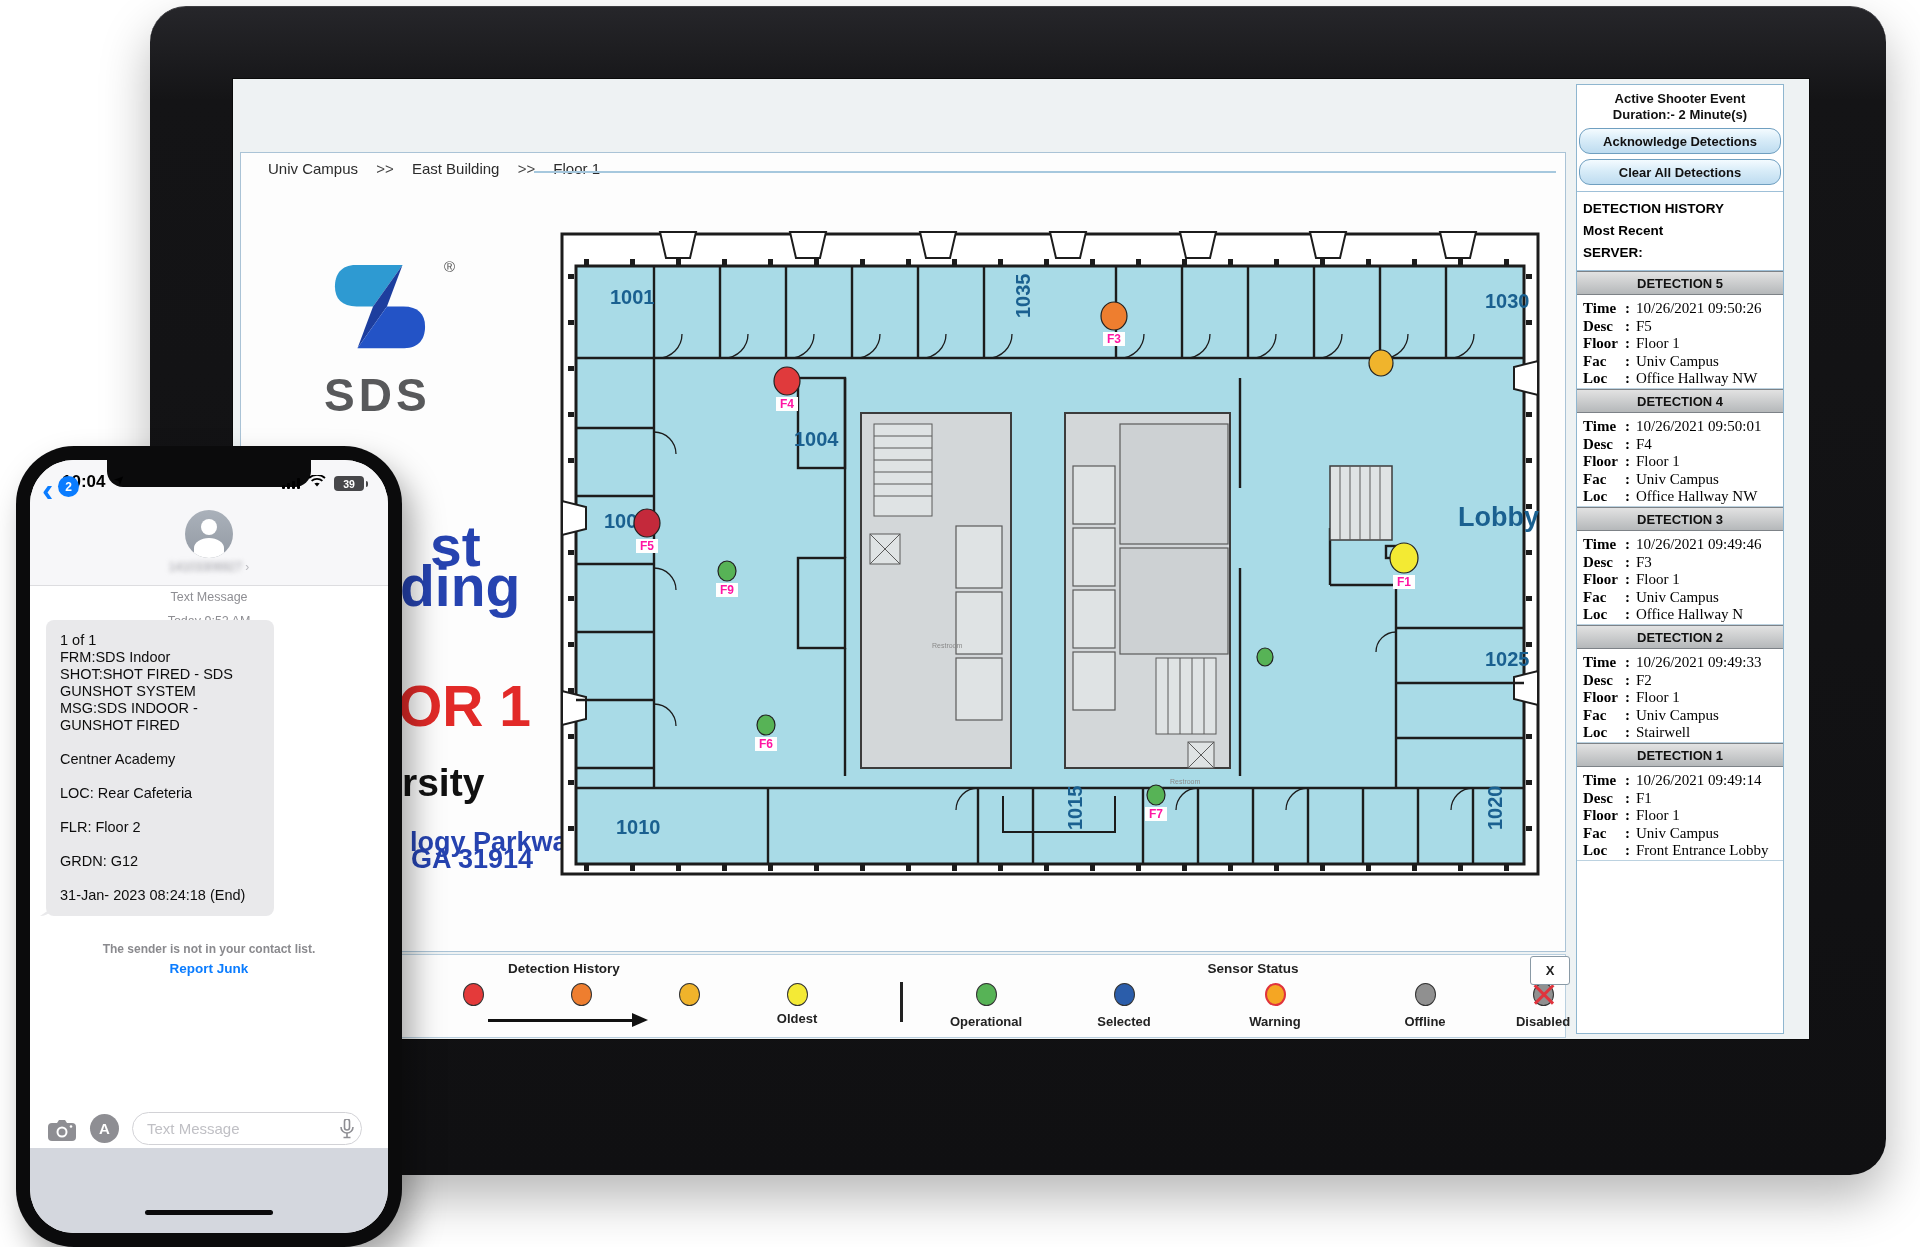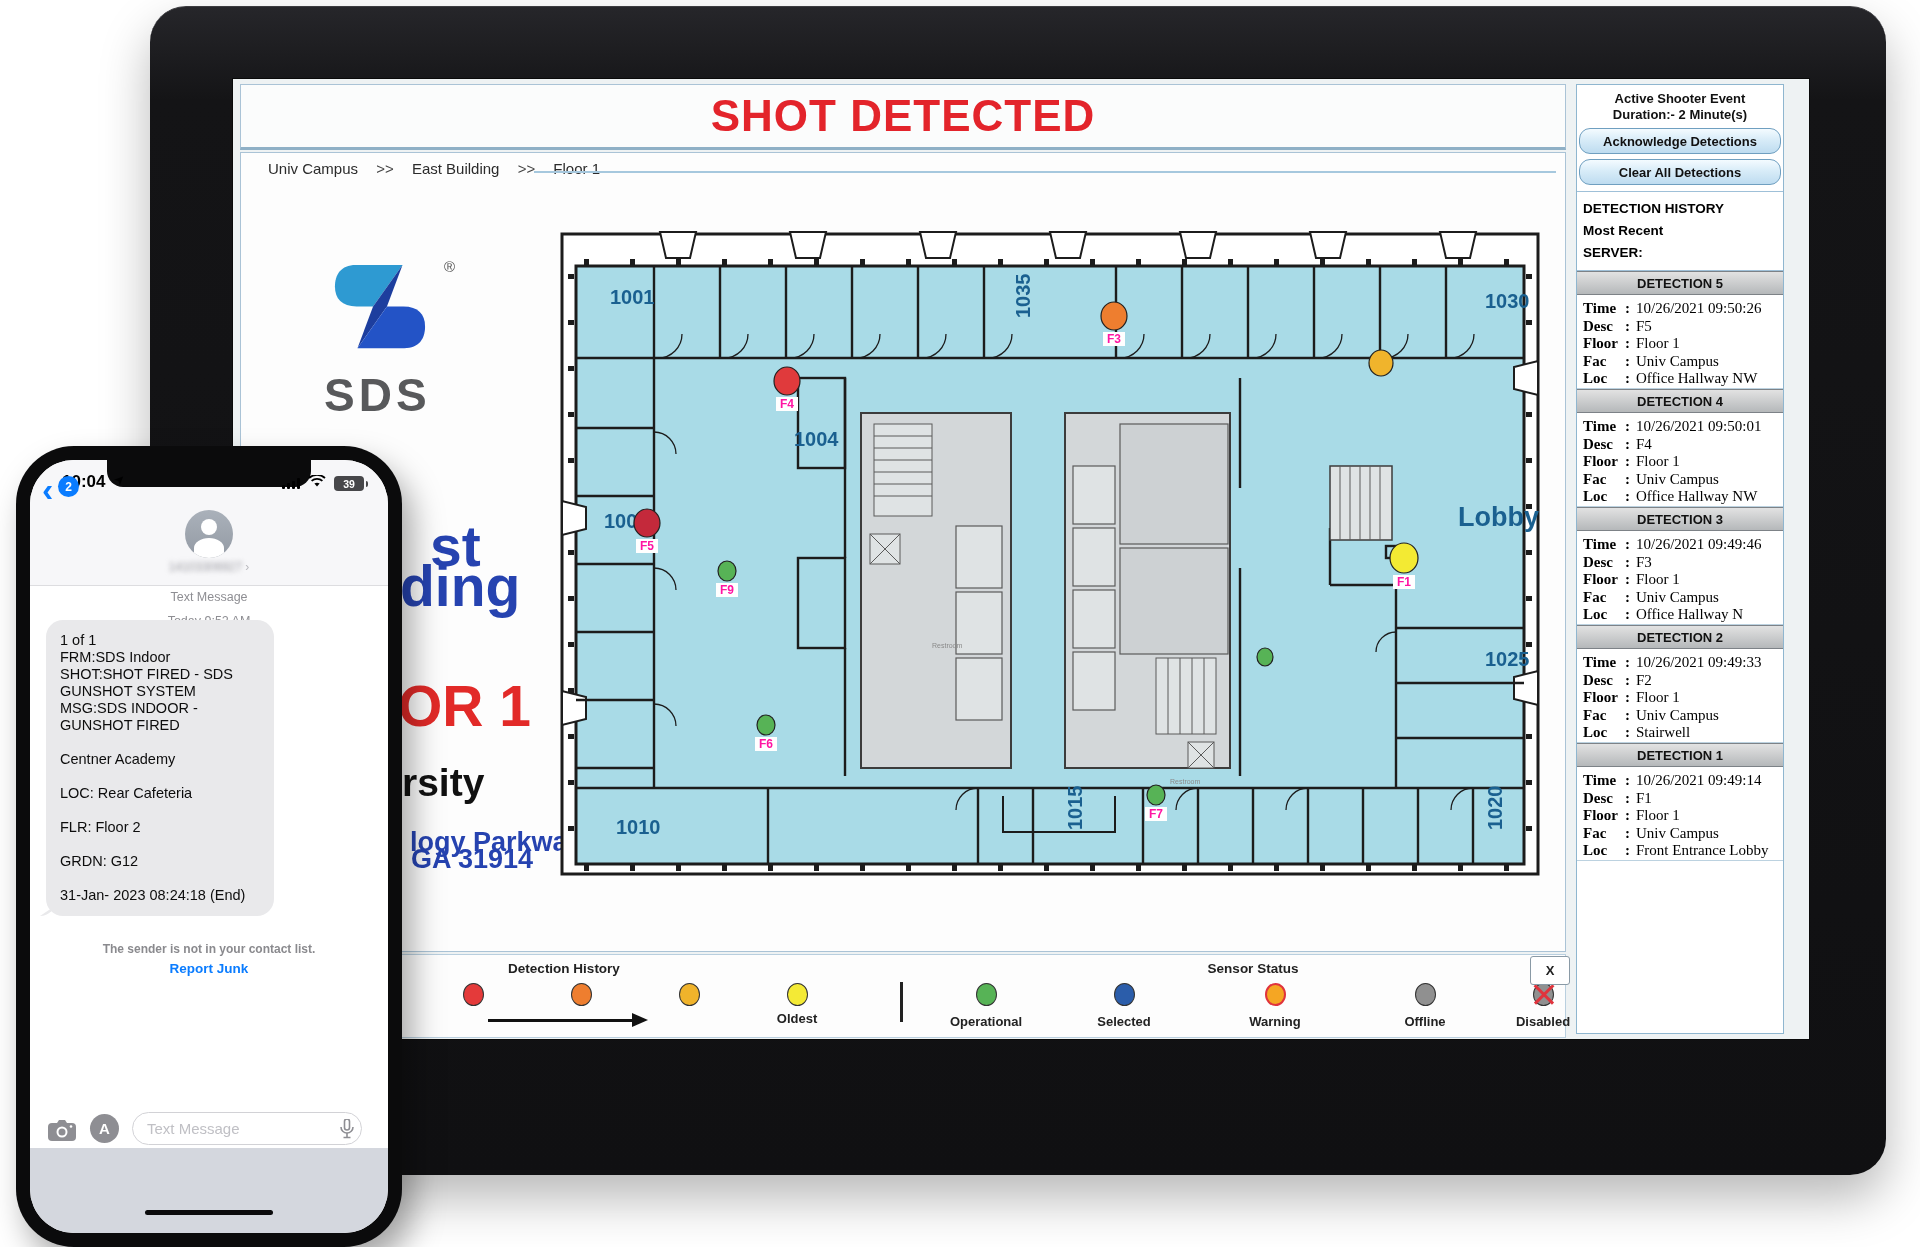--- a/index.html
+++ b/index.html
@@ -85,21 +85,21 @@
   .p-badge{position:absolute;left:28px;top:16px;width:21px;height:21px;border-radius:50%;background:#0a7cff;
     color:#fff;font-size:12px;font-weight:bold;display:flex;align-items:center;justify-content:center;}
   .p-avatar{position:absolute;left:50%;transform:translateX(-50%);top:2px;width:48px;height:48px;border-radius:50%;
     background:linear-gradient(180deg,#aab1ba,#939aa4);overflow:hidden;}
   .p-avatar .hd{position:absolute;left:50%;transform:translateX(-50%);top:9px;width:16px;height:16px;border-radius:50%;background:#fff;}
   .p-avatar .bd{position:absolute;left:50%;transform:translateX(-50%);top:28px;width:30px;height:20px;border-radius:50% 50% 0 0;background:#fff;}
   .p-contact{position:absolute;left:0;top:54px;width:100%;text-align:center;font-size:12px;color:#9a9aa0;}
   .p-contact .num{filter:blur(2.5px);}
   .p-contact .chv{color:#b9b9be;filter:none;margin-left:3px;}
   .p-convhead{position:absolute;left:0;width:100%;text-align:center;font-size:12.5px;color:#8e8e93;}
-  .bubble{position:absolute;left:16px;top:160px;width:228px;background:#e9e9eb;border-radius:17px;
+  .bubble{position:absolute;left:16px;top:160px;width:228px;background:#e9e9eb;border-radius:8px;
     padding:12px 14px;box-sizing:border-box;font-size:14.5px;color:#0d0d0d;}
   .bubble:after{content:"";position:absolute;left:-6px;bottom:0;width:16px;height:18px;background:#e9e9eb;
     border-bottom-right-radius:16px;clip-path:polygon(0 100%,100% 40%,100% 100%);}
   .bubble div{height:17px;line-height:17px;white-space:nowrap;}
   .p-notice{position:absolute;left:0;top:482px;width:100%;text-align:center;font-size:12px;font-weight:600;color:#8a8a8e;}
   .p-junk{position:absolute;left:0;top:501px;width:100%;text-align:center;font-size:13.5px;font-weight:bold;color:#0a7cff;cursor:pointer;}
   .p-cam{position:absolute;left:18px;top:660px;cursor:pointer;}
   .p-app{position:absolute;left:60px;top:654px;width:29px;height:29px;border-radius:50%;background:#8e8e93;
     color:#fff;font-size:15px;font-weight:bold;display:flex;align-items:center;justify-content:center;cursor:pointer;}
   .p-input{position:absolute;left:102px;top:652px;width:230px;height:33px;border:1.5px solid #d2d2d6;border-radius:17px;
@@ -109,23 +109,20 @@
   .p-band{position:absolute;left:0;top:688px;width:100%;height:85px;background:#d4d7de;}
   .p-home{position:absolute;left:50%;transform:translateX(-50%);top:62px;width:128px;height:5px;border-radius:3px;background:#0b0b0c;}
   svg text{font-family:"Liberation Sans",sans-serif;}
 </style>
 </head>
 <body>
 
 <div class="monitor"></div>
 <div class="screen">
 
-  <div class="banner">
-    <span>SHOT DETECTED</span>
-  </div>
 
   <div class="mainpanel"></div>
 
   <div class="crumb">
     <span>Univ Campus</span>
     <span class="sep">&gt;&gt;</span>
     <span>East Building</span>
     <span class="sep">&gt;&gt;</span>
     <span>Floor 1</span>
   </div>

